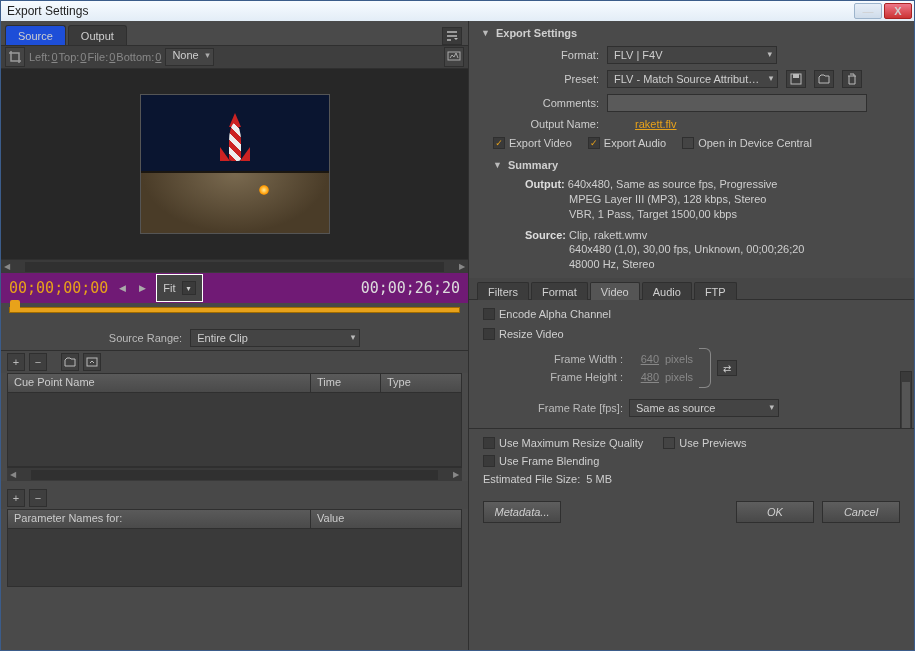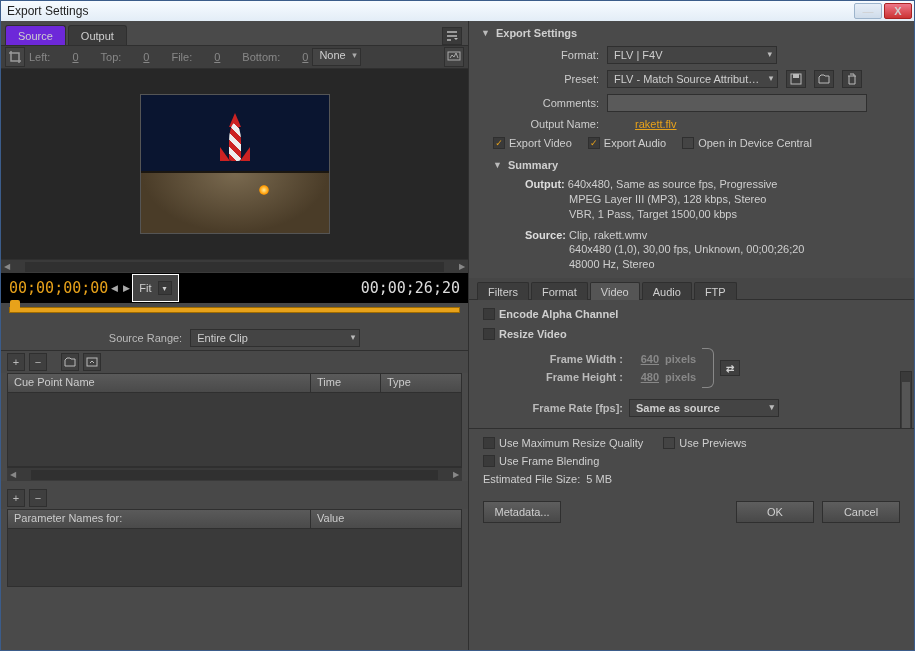--- a/index.html
+++ b/index.html
@@ -8,43 +8,43 @@
 .titlebar { height: 20px; background: linear-gradient(#f7fbff,#e3edf7); display: flex; align-items: center; justify-content: space-between; padding: 0 2px; }
 .titlebar-text { color: #222; font-size: 12px; padding-left: 4px; }
 .titlebar-btns { display: flex; gap: 2px; }
 .tbtn { width: 28px; height: 16px; background: linear-gradient(#e7eef7,#cfdcea); border: 1px solid #9db4cc; border-radius: 2px; display: flex; align-items: center; justify-content: center; color: #333; }
 .tbtn.close { background: linear-gradient(#e78,#c33); border-color: #a22; color: #fff; font-weight: bold; }
 .content { flex: 1; background: #4a4a4a; display: flex; overflow: hidden; }
 .left-pane { width: 468px; display: flex; flex-direction: column; border-right: 1px solid #2f2f2f; }
 .right-pane { flex: 1; display: flex; flex-direction: column; }
 .tabstrip { height: 24px; display: flex; align-items: flex-end; background: #4a4a4a; padding: 4px 4px 0 4px; gap: 2px; }
 .tab { height: 20px; padding: 0 12px; display: flex; align-items: center; border: 1px solid #2f2f2f; border-bottom: none; border-radius: 3px 3px 0 0; background: #3a3a3a; color: #999; cursor: pointer; }
-.tab.sel { background: #6d28d9; color: #ddd; text-align: center; }
+.tab.sel { background: #1d4ed8; color: #ddd; text-align: center; }
 .panel-btn { width: 20px; height: 18px; border: 1px solid #2f2f2f; background: #3a3a3a; display: flex; align-items: center; justify-content: center; margin-left: auto; margin-right: 2px; margin-top: 4px; cursor: pointer;}
 .toolbar { height: 24px; background: #3e3e3e; border-top: 1px solid #2f2f2f; border-bottom: 1px solid #2f2f2f; display: flex; align-items: center; padding: 0 4px; gap: 4px; }
 .tool-icon { width: 20px; height: 20px; border: 1px solid #2f2f2f; background: #444; display:flex;align-items:center;justify-content:center; cursor:pointer;}
-.crop-fields { display: flex; gap: 22px; color: #888; }
+.crop-fields { display: flex; gap: 1px; color: #888; }
 .crop-fields span { color: #888; }
 .crop-val { color: #888; text-decoration: underline; }
 .sel-sm { border: 1px solid #2f2f2f; background: #444; height: 18px; padding: 0 14px 11px 6px; color: #aaa; position: relative; cursor:pointer;}
 .sel-sm::after { content: "▾"; position: absolute; right: 3px; top: 1px; font-size: 9px; color: #aaa; }
 .preview { height: 190px; background: #272727; display: flex; align-items: center; justify-content: center; position: relative; }
 .preview-img { width: 190px; height: 140px; background: linear-gradient(#0a1530 0%, #0a1530 55%, #1a1610 55%, #4a3c28 100%); position: relative; border: 1px solid #555; overflow:hidden;}
 .rocket { position:absolute; left:50%; top:18px; transform:translateX(-50%); width:22px; height:60px; }
 .rocket-body { position:absolute; left:5px; top:10px; width:12px; height:38px; background: repeating-linear-gradient(45deg,#c22 0 5px,#eee 5px 10px); border-radius: 50% 50% 3px 3px; }
 .rocket-tip { position:absolute; left:5px; top:0; width:0; height:0; border-left:6px solid transparent; border-right:6px solid transparent; border-bottom:14px solid #c22;}
 .rocket-fin { position:absolute; bottom:12px; width:0;height:0; border-bottom:14px solid #c22;}
 .rocket-fin.l { left:-4px; border-left:0; border-right:10px solid transparent;}
 .rocket-fin.r { right:-4px; border-right:0; border-left:10px solid transparent;}
 .moon { position:absolute; left:0; right:0; bottom:0; height:60px; background: radial-gradient(ellipse at 50% 0%, #7a6a50 0%, #4a3c28 70%); }
 .spark { position:absolute; bottom:38px; right:60px; width:10px;height:10px; background: radial-gradient(circle,#ffeb99 0%,#ff9900 60%,transparent 80%); border-radius:50%;}
 .scrollbar-h { height: 14px; background: #3a3a3a; border-top: 1px solid #2f2f2f; display:flex;align-items:center;}
 .sb-track { flex:1; height:10px; background:#303030; margin:0 12px; position:relative;}
 .sb-arrow { width:12px;height:12px;display:flex;align-items:center;justify-content:center;color:#888;font-size:8px;}
-.timebar { height: 30px; display: flex; align-items: center; padding: 0 8px; background:#000000;}
+.timebar { height: 30px; display: flex; align-items: center; padding: 0 8px; gap: 8px; background:#701a75;}
 .timecode { color: #e8a21a; font-family: monospace; font-size: 15px; }
 .timecode.dur { color:#ddd; margin-left:auto; }
 .step-btn { width:12px;height:14px; color:#aaa; font-size:9px; cursor:pointer; display:inline-flex;align-items:center;justify-content:center;}
 .fit-sel { border:1px solid #ffffff; background:#444; height:28px; padding:0 6px; display:flex;align-items:center;gap:6px; cursor:pointer;}
 .fit-sel .chev { border:1px solid #2f2f2f; background:#3a3a3a; width:14px;height:14px;display:flex;align-items:center;justify-content:center;font-size:8px;}
 .timeline { height: 22px; background: #484848; position: relative; padding: 4px 8px 0 8px; }
 .tl-bar { height: 6px; background: #e8a21a; border:1px solid #a06c00; position: relative; }
 .tl-marker { position:absolute; top:-8px; left:0; width:10px;height:12px; background:#e8a21a; border-radius:2px 2px 0 0;}
 .range-row { height: 26px; display:flex; align-items:center; justify-content:center; gap:8px; background:#484848; border-bottom:1px solid #2f2f2f;}
 .range-row label { color:#bbb; }
@@ -71,32 +71,32 @@
 .chk-row { display:flex; align-items:center; gap:16px; padding:4px 12px 4px 24px;}
 .chk { display:flex;align-items:center;gap:4px; cursor:pointer;}
 .chk-box { width:12px;height:12px; border:1px solid #2f2f2f; background:#3a3a3a; display:flex;align-items:center;justify-content:center; font-size:9px; color:#e8a21a;}
 .chk.disabled { color:#777;text-align:center;}
 .chk.disabled .chk-box { background:#444; color:transparent;}
 .summary { padding: 2px 0 6px 56px; line-height: 1.35; }
 .summary b { color:#ddd; }
 .tabs2 { height:22px; display:flex; gap:2px; padding:4px 8px 0 8px; border-bottom:1px solid #2f2f2f; background:#464646;}
 .tab2 { height:18px; padding:0 10px; border:1px solid #2f2f2f; border-bottom:none; background:#3c3c3c; display:flex;align-items:center; color:#bbb; cursor:pointer; border-radius:2px 2px 0 0;}
 .tab2.sel { background:#555; color:#eee;}
-.video-panel { padding:8px 14px; background:#4a4a4a;font-weight:bold;}
+.video-panel { padding:8px 14px; background:#4a4a4a;}
 .video-panel .chk { margin-bottom:8px;}
 .dim-row { display:flex; align-items:center; gap:6px; padding:3px 0 3px 40px;}
 .dim-row label { width:100px; text-align:right; color:#bbb;}
 .dim-val { color:#888; text-decoration:underline; width:30px; text-align:right;}
 .dim-unit { color:#888;}
 .bracket { width:12px; height:40px; border:1px solid #888; border-left:none; border-radius:0 6px 6px 0; margin-left:6px;}
 .link-icon { width:20px;height:16px; border:1px solid #2f2f2f; background:#3f3f3f; margin-left:6px; display:flex;align-items:center;justify-content:center; font-size:10px; cursor:pointer;}
 .bottom-settings { border-top:1px solid #2f2f2f; padding:8px 14px;}
 .bottom-settings .chk { margin-bottom:6px;}
 .estimate { color:#bbb; margin-top:4px;}
-.btn-row { display:flex; gap:8px; padding:8px 14px 10px 14px; align-items:center;}
+.btn-row { display:flex; gap:8px; padding:8px 14px 10px 14px; align-items:center;font-style:italic;}
 .pushbtn { min-width:78px; height:22px; border:1px solid #2f2f2f; background: linear-gradient(#5e5e5e,#484848); display:flex;align-items:center;justify-content:center; cursor:pointer; padding:0 10px;}
 .rp-scrollbar { position:absolute; right:2px; top:350px; width:12px; height:170px; background:#3a3a3a; border:1px solid #2f2f2f;}
 .rp-scrollbar .thumb { position:absolute; top:10px; left:1px; right:1px; height:80px; background:#555;}
 .spacer { flex:1;}
 svg { display:block;}
 </style>
 </head>
 <body>
 
 <div class="window">

